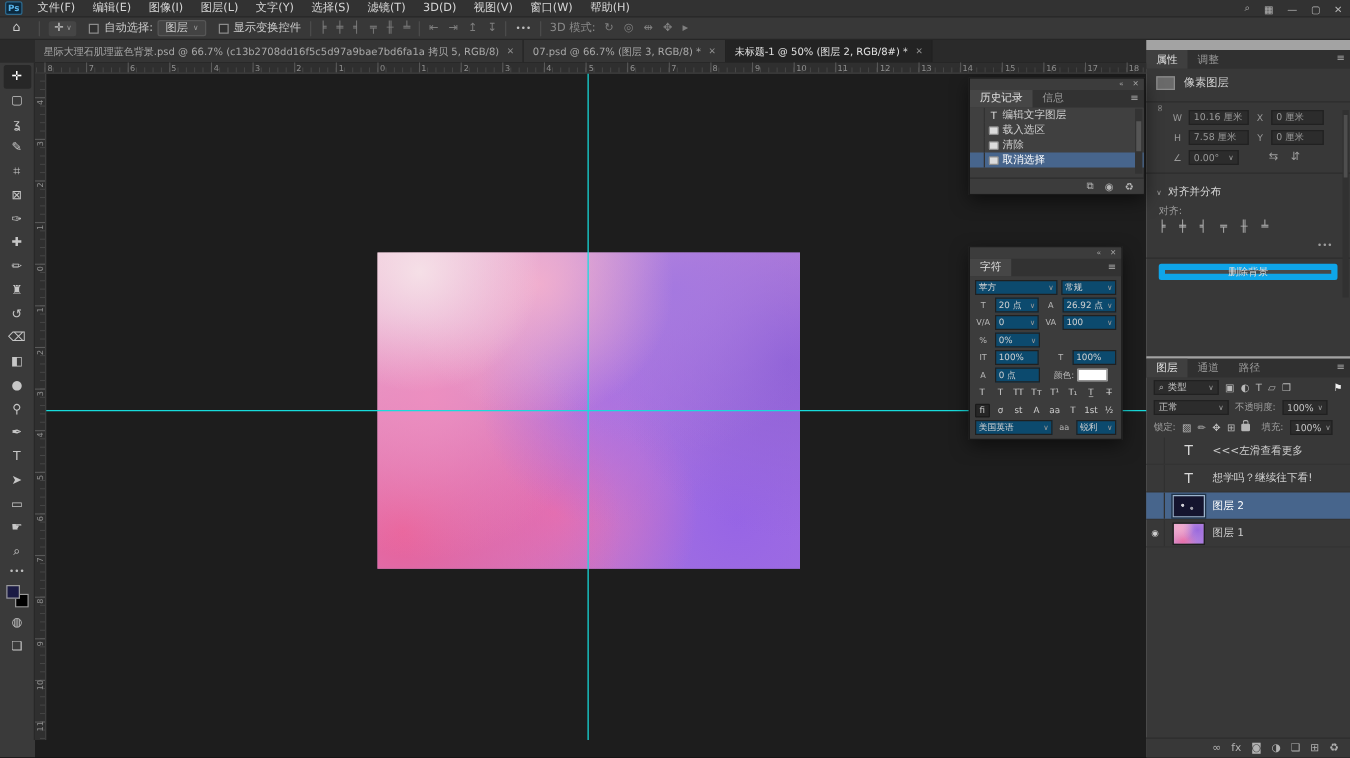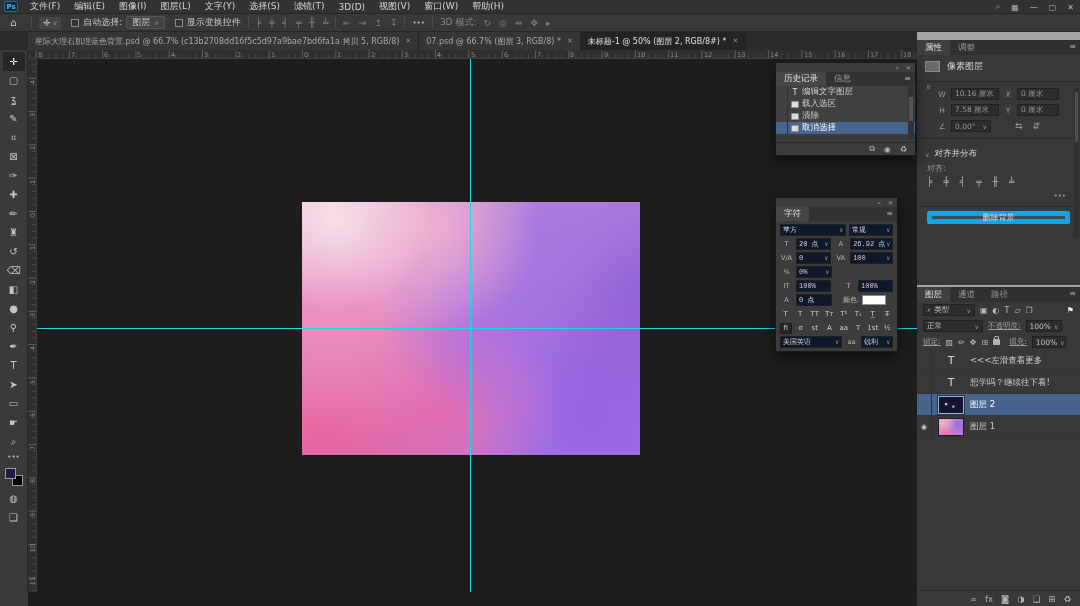--- a/index.html
+++ b/index.html
@@ -106,22 +106,22 @@
   .hist-scroll { position:absolute; right:1px; top:24px; width:6px; height:52px; background:#333; }
   .hist-scroll .thumb { position:absolute; left:1px; top:10px; width:4px; height:24px; background:#555; }
   .hist-foot { position:absolute; left:0; bottom:0; width:100%; height:13px; border-top:1px solid #2c2c2c;
                display:flex; justify-content:flex-end; align-items:center; gap:9px; padding-right:8px;
                color:#b5b5b5; font-size:8px; background:#3c3c3c; }
 
   
   #char-panel { left:775px; top:197px; width:123px; height:155px; }
   .ch-body { padding:3px 4px; display:flex; flex-direction:column; gap:2px; }
   .ch-row { display:flex; align-items:center; gap:3px; height:12px; }
-  .ch-f { background:#0f172a; border:1px solid #202020; height:12px; font-size:7px; color:#d2d2d2;
-          display:flex; align-items:center; justify-content:space-between; padding:0 2px;font-family:Liberation Mono, monospace; }
+  .ch-f { background:#0c4a6e; border:1px solid #202020; height:12px; font-size:7px; color:#d2d2d2;
+          display:flex; align-items:center; justify-content:space-between; padding:0 2px; }
   .ch-i { font-size:6.5px; color:#b8b8b8; width:13px; flex:none; text-align:center; }
   .ch-lab { font-size:7px; color:#b8b8b8; }
   .ch-sw { width:24px; height:10px; border:1px solid #909090; }
   .ch-ico { width:12px; height:11px; display:flex; align-items:center; justify-content:center;
             font-size:7px; color:#cfcfcf; border-radius:1px; }
   .ch-ico.active { background:#262626; border:1px solid #1a1a1a; }
 
   
   #right-col { position:absolute; left:917px; top:32px; width:163px; height:574px; background:#a3a3a3; }
   .rpanel { position:absolute; left:0; width:163px; background:#383838; }
@@ -141,21 +141,21 @@
   .qa-btn { margin:3px 10px; height:13px; background:#484848; border:5px solid #0ea5e9; border-radius:2px;
             display:flex; align-items:center; justify-content:center; font-size:8px; color:#ddd; }
   .p-scroll { position:absolute; right:1px; top:48px; width:5px; height:150px; background:#313131; }
   .p-scroll .thumb { position:absolute; left:1px; top:4px; width:3px; height:50px; background:#4e4e4e; }
 
   
   .flt-row { display:flex; align-items:center; gap:5px; padding:2px 6px; height:16px; }
   .flt-dd { display:flex; align-items:center; gap:3px; background:#2c2c2c; border:1px solid #212121;
             height:12px; padding:0 3px; font-size:7.5px; color:#c5c5c5; }
   .flt-icons { display:flex; gap:5px; color:#b9b9b9; font-size:8px; }
-  .lay-lab { font-size:7.5px; color:#9f9f9f;text-decoration:underline; }
+  .lay-lab { font-size:7.5px; color:#9f9f9f; }
   .layer-list { }
   .layer-row { height:22px; display:flex; align-items:center; border-bottom:1px solid #333; }
   .layer-row.selected { background:#47658c; }
   .eye-cell { width:15px; height:100%; border-right:1px solid #303030; flex:none; display:flex;
               align-items:center; justify-content:center; font-size:7px; color:#cfcfcf; }
   .layer-thumb { width:26px; height:18px; margin:0 6px; display:flex; align-items:center; justify-content:center;
                  font-size:11px; color:#d8d8d8; border:1px solid transparent; flex:none; position:relative; }
   .thumb-navy { background:#14142e; border-color:#9db4cc; outline:1px solid #20344a;
     background-image:radial-gradient(circle at 30% 45%, rgba(255,255,255,.8) 0 1px, transparent 1.5px),
                      radial-gradient(circle at 60% 60%, rgba(255,255,255,.6) 0 1px, transparent 1.5px); }

